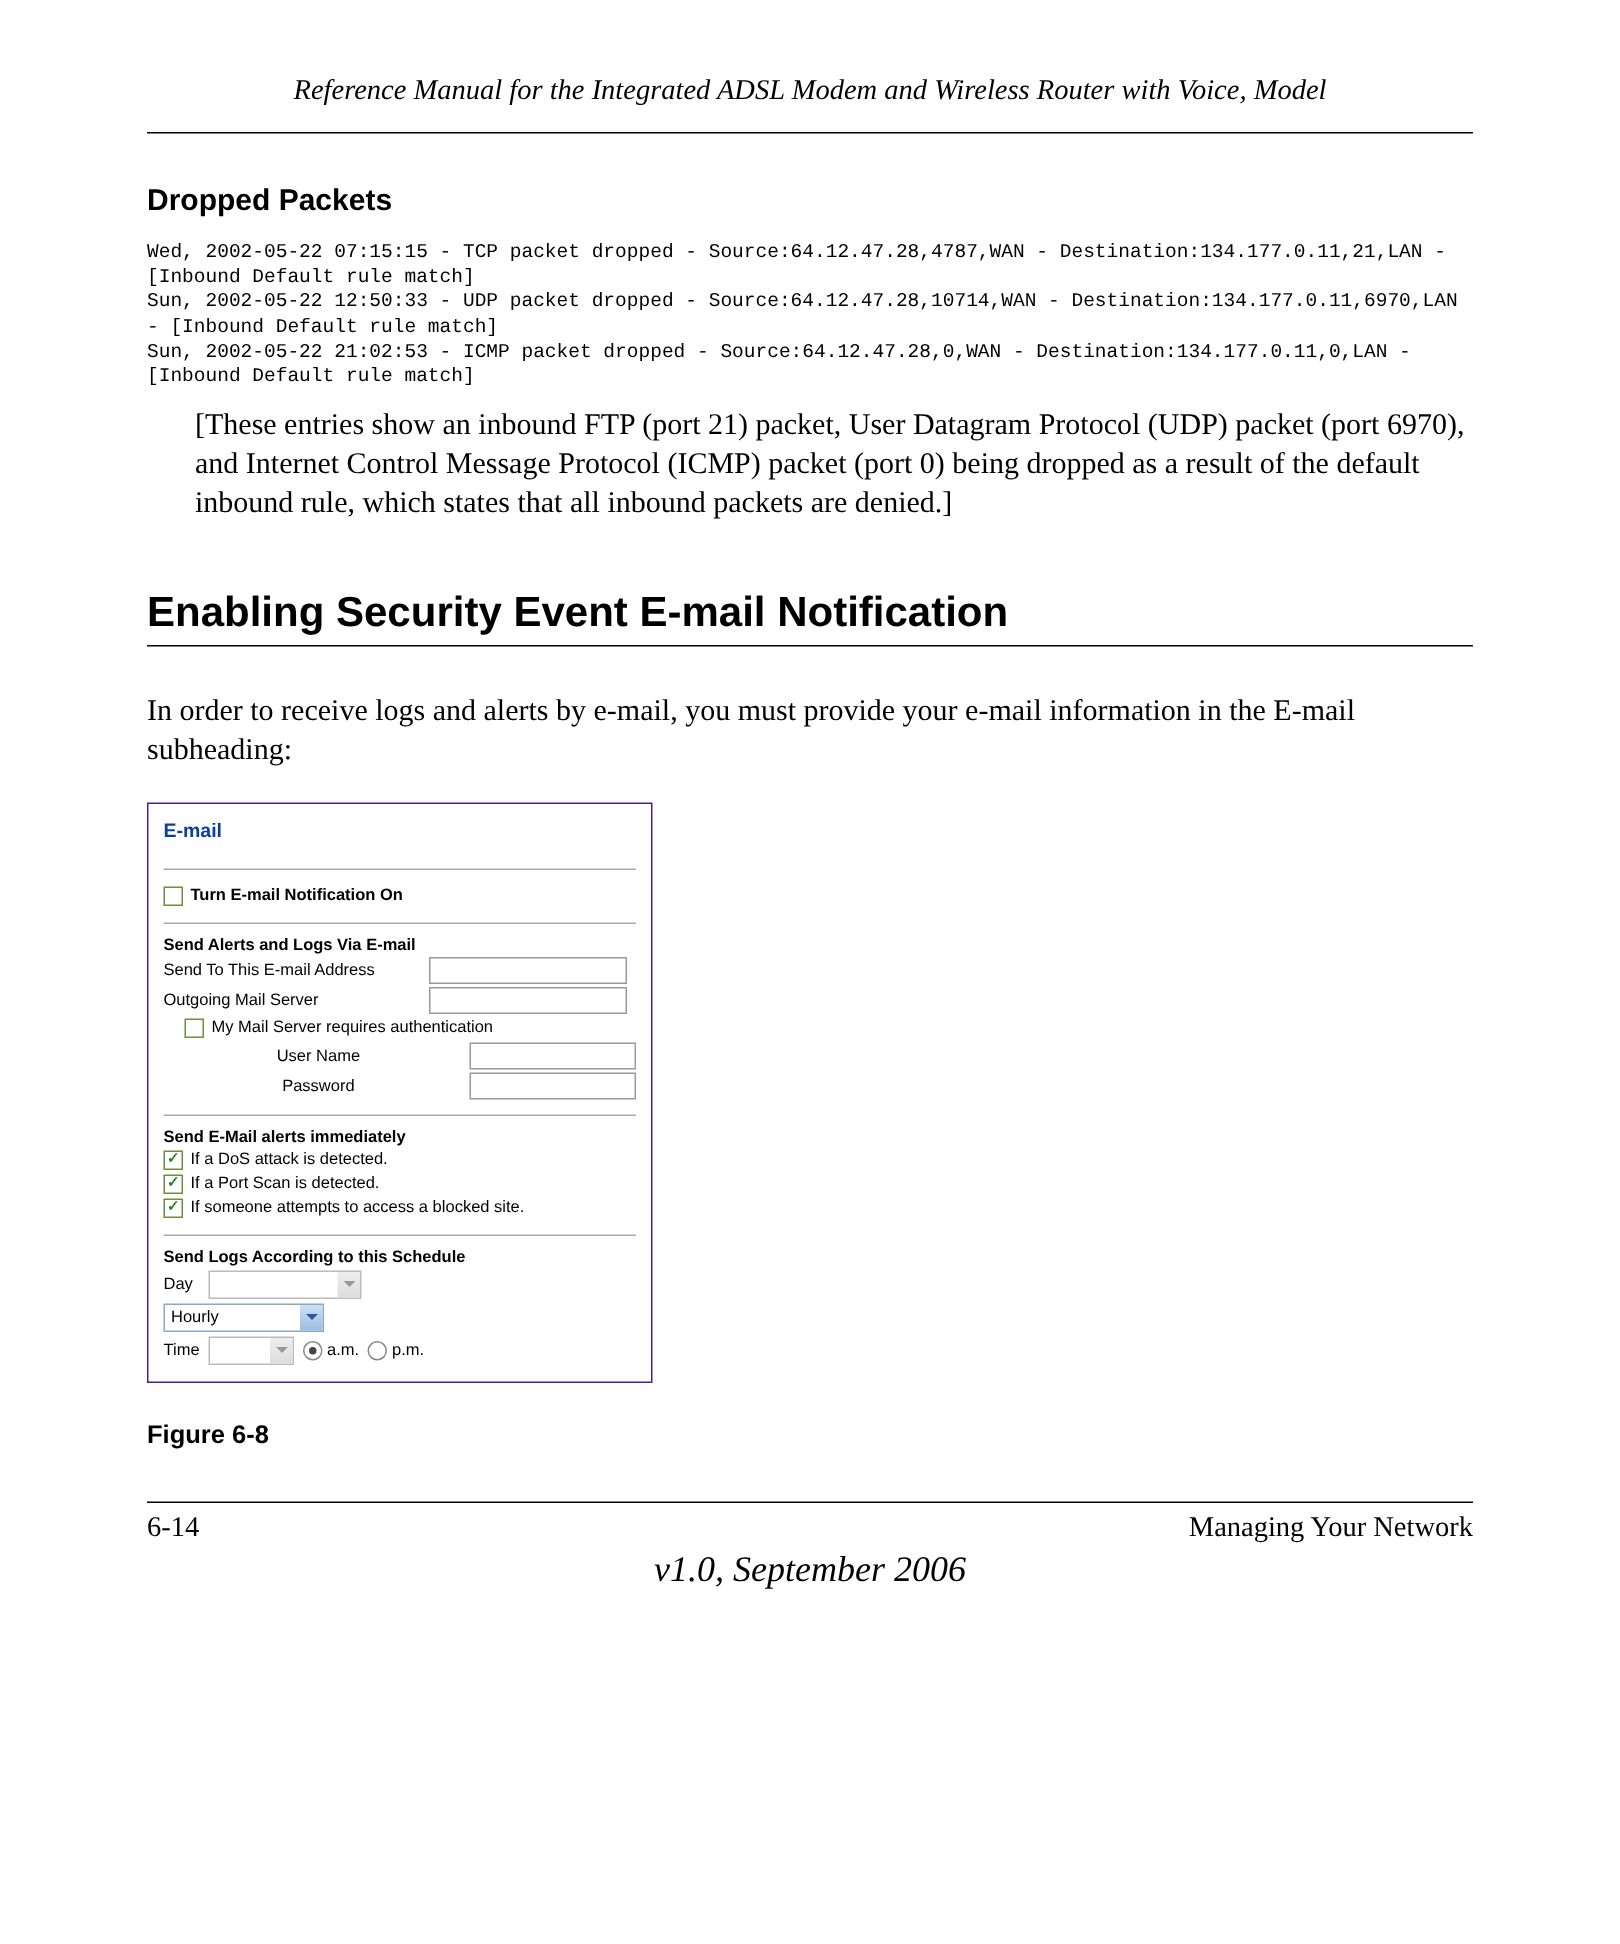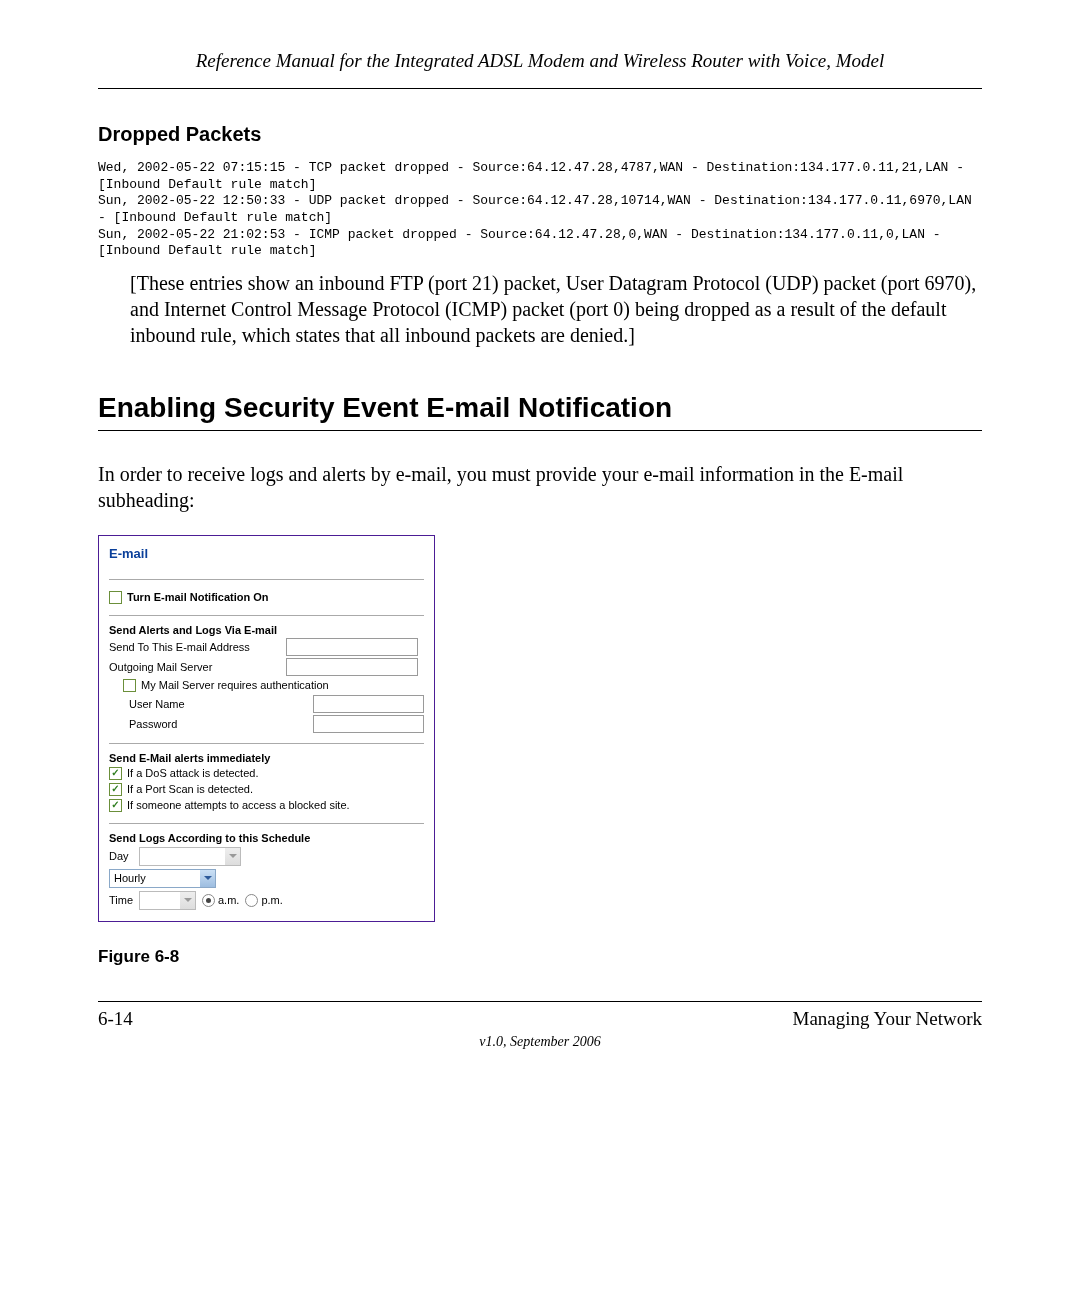--- a/index.html
+++ b/index.html
@@ -99,21 +99,21 @@
     font-weight: bold;
   }
   .txtfield {
     height: 16px;
     border: 1px solid #9a9a9a;
     background: #fff;
     width: 130px;
     margin-left: 4px;
   }
   .indent { margin-left: 14px; }
-  .indent2 { margin-left: 20px; }
+  .indent2 { margin-left: 20px; text-align: center; }
   .dropdown {
     display: inline-flex;
     align-items: center;
     border: 1px solid #8aa8c8;
     height: 17px;
     background: #fff;
   }
   .dropdown .ddtext {
     padding: 0 4px;
     font-size: 11px;
@@ -159,21 +159,21 @@
     border-top:1.5px solid #000;
     padding-top:6px;
   }
   .footer-row{
     display:flex;justify-content:space-between;
     font-size:19px;
   }
   .footer-version{
     text-align:center;
     font-style:italic;
-    font-size:14px;
+    font-size:24px;
     margin-top:4px;
   }
   .form-grid-row{display:flex;align-items:center;margin:2px 0;gap:13px;}
   .form-grid-row .col1{width:160px;}
 </style>
 </head>
 <body>
 
 <div class="page">
   <div class="header-title">Reference Manual for the Integrated ADSL Modem and Wireless Router with Voice, Model</div>

